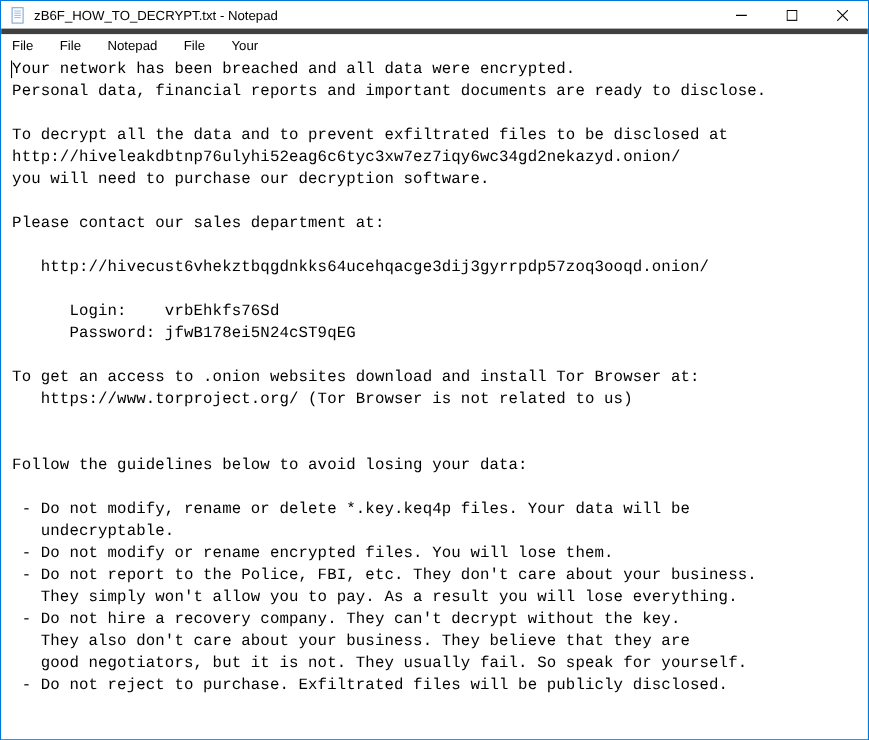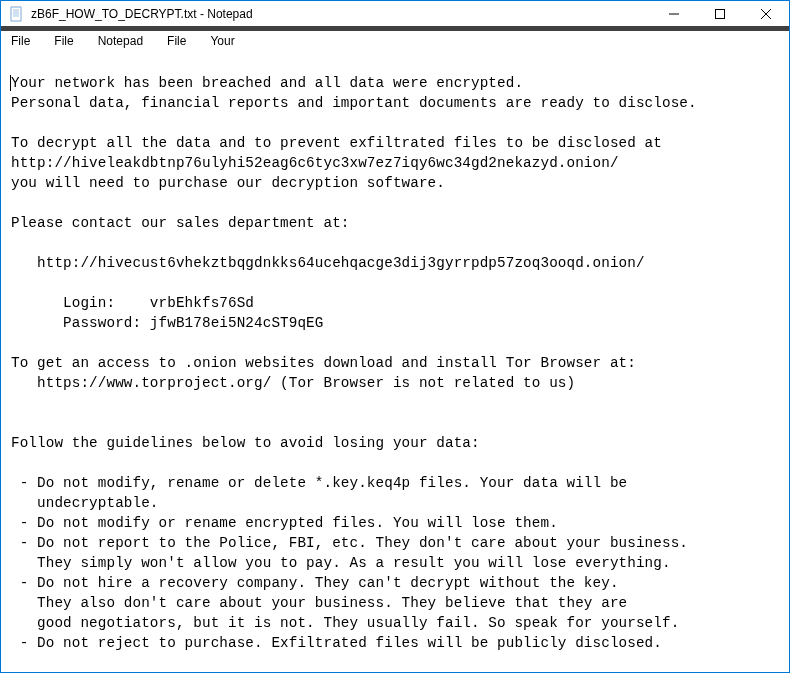--- a/index.html
+++ b/index.html
@@ -61,21 +61,20 @@
       cursor: default;
     }
     .content {
       font-family: Consolas, "Courier New", monospace;
       font-size: 14.3px;
       line-height: 20px;
       padding: 2px 10px 10px 10px;
       color: #000;
       white-space: pre;
       letter-spacing: 0.1px;
-      margin-top: 20px;
     }
     .caret {
       border-left: 1px solid #000;
       display: inline-block;
       height: 16px;
       vertical-align: text-bottom;
       margin-left: -1px;
     }
   </style>
 </head>

